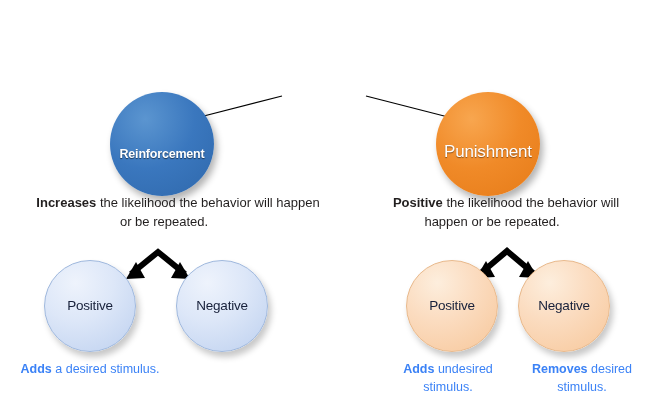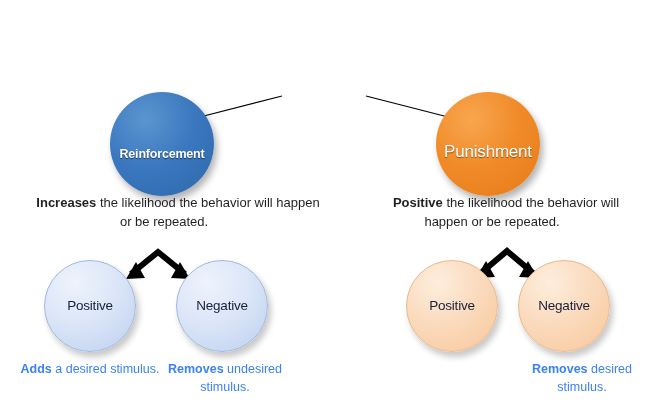--- a/index.html
+++ b/index.html
@@ -194,18 +194,18 @@
 
   <div class="leaf leaf-peach leaf-r-pos">
     <span class="node-label">Positive</span>
   </div>
   <div class="leaf leaf-peach leaf-r-neg">
     <span class="node-label">Negative</span>
   </div>
 
   <div class="cap cap-l-pos"><b>Adds</b><span> a desired stimulus.</span></div>
 
-  <div class="cap cap-l-neg"><b>Removes</b><span> undesired stimulus.</span></div>
-
+
+  <div class="cap cap-r-pos"><b>Adds</b><span> undesired stimulus.</span></div>
 
   <div class="cap cap-r-neg"><b>Removes</b><span> desired stimulus.</span></div>
 
 </div>
 
 </body></html>

